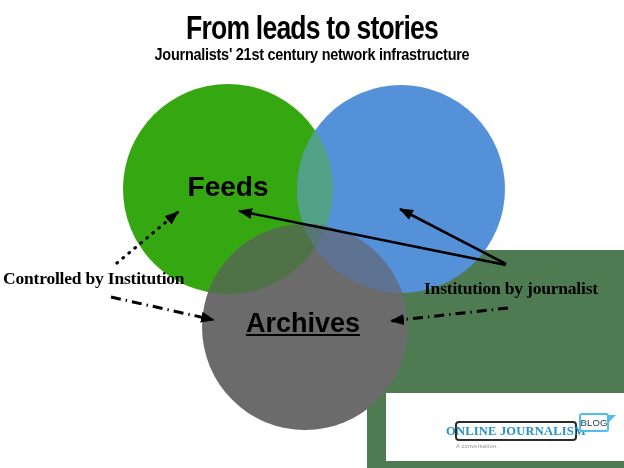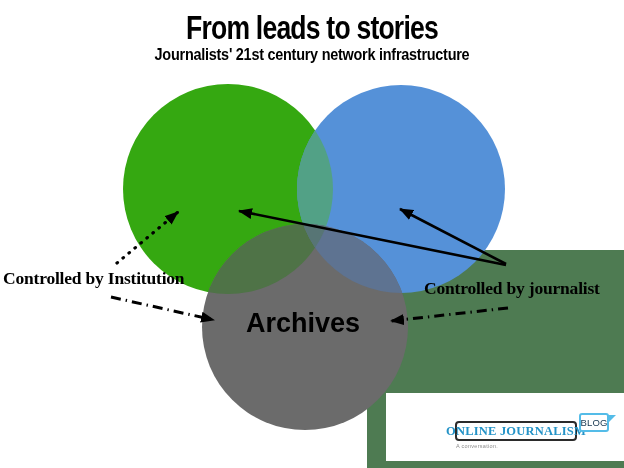--- a/index.html
+++ b/index.html
@@ -15,21 +15,21 @@
     transform:scaleX(0.78); line-height:1.0;
   }
   .subtitle {
     left:0; top:46px; width:624px; text-align:center;
     font-size:17px; font-weight:700; letter-spacing:-0.3px;
     transform:scaleX(0.85); line-height:1.0;
   }
   .circle-label { font-size:27px; text-align:center; }
   .feeds-label    { left:158px; top:171px; width:140px; font-size:28px; }
   .contacts-label { left:326px; top:172px; width:150px; }
-  .archives-label { left:228px; top:308px; width:150px; }
+  .archives-label { left:228px; top:308px; width:150px;text-decoration:underline; }
   .annot { font-size:17.5px; letter-spacing:-0.2px;font-family:Liberation Serif, serif; }
   .annot-institution { left:3px;   top:268px; }
   .annot-journalist  { left:424px; top:278px; }
   .logo-box {
     position:absolute; left:455px; top:421px; width:118px; height:16px;
     border:2px solid #2b2b2b; border-radius:4px; background:#fff;
     display:flex; align-items:center; justify-content:center;
   }
   .logo-wordmark {
     font-family:"Liberation Serif", serif; font-weight:bold;
@@ -94,24 +94,25 @@
     <line x1="117" y1="263" x2="178" y2="212" stroke="#000" stroke-width="3.2" stroke-linecap="round" stroke-dasharray="0.6 7.2" marker-end="url(#ah)"></line>
     <line x1="506" y1="265" x2="239" y2="211" stroke="#000" stroke-width="2.6" marker-end="url(#ah)"></line>
     <line x1="506" y1="264" x2="400" y2="209" stroke="#000" stroke-width="2.6" marker-end="url(#ah)"></line>
     <line x1="111" y1="297" x2="214" y2="320" stroke="#000" stroke-width="3" stroke-dasharray="10 5 1.4 5" marker-end="url(#ah)"></line>
     <line x1="508" y1="308" x2="391" y2="321" stroke="#000" stroke-width="3" stroke-dasharray="10 5 1.4 5" marker-end="url(#ah)"></line>
   </svg>
 
   <div class="txt title">From leads to stories</div>
   <div class="txt subtitle">Journalists' 21st century network infrastructure</div>
 
+  <div class="txt circle-label feeds-label">Feeds</div>
   <div class="txt circle-label archives-label">Archives</div>
 
   <div class="txt annot annot-institution">Controlled by Institution</div>
-  <div class="txt annot annot-journalist">Controlled by journalist</div>
+  <div class="txt annot annot-journalist">Institution by journalist</div>
 
   <div class="logo-box">
     <span class="logo-wordmark">ONLINE JOURNALISM</span>
   </div>
   <div class="logo-badge">BLOG</div>
   <div class="badge-tail"></div>
   <div class="logo-tagline">A conversation.</div>
 
 </div>
 

